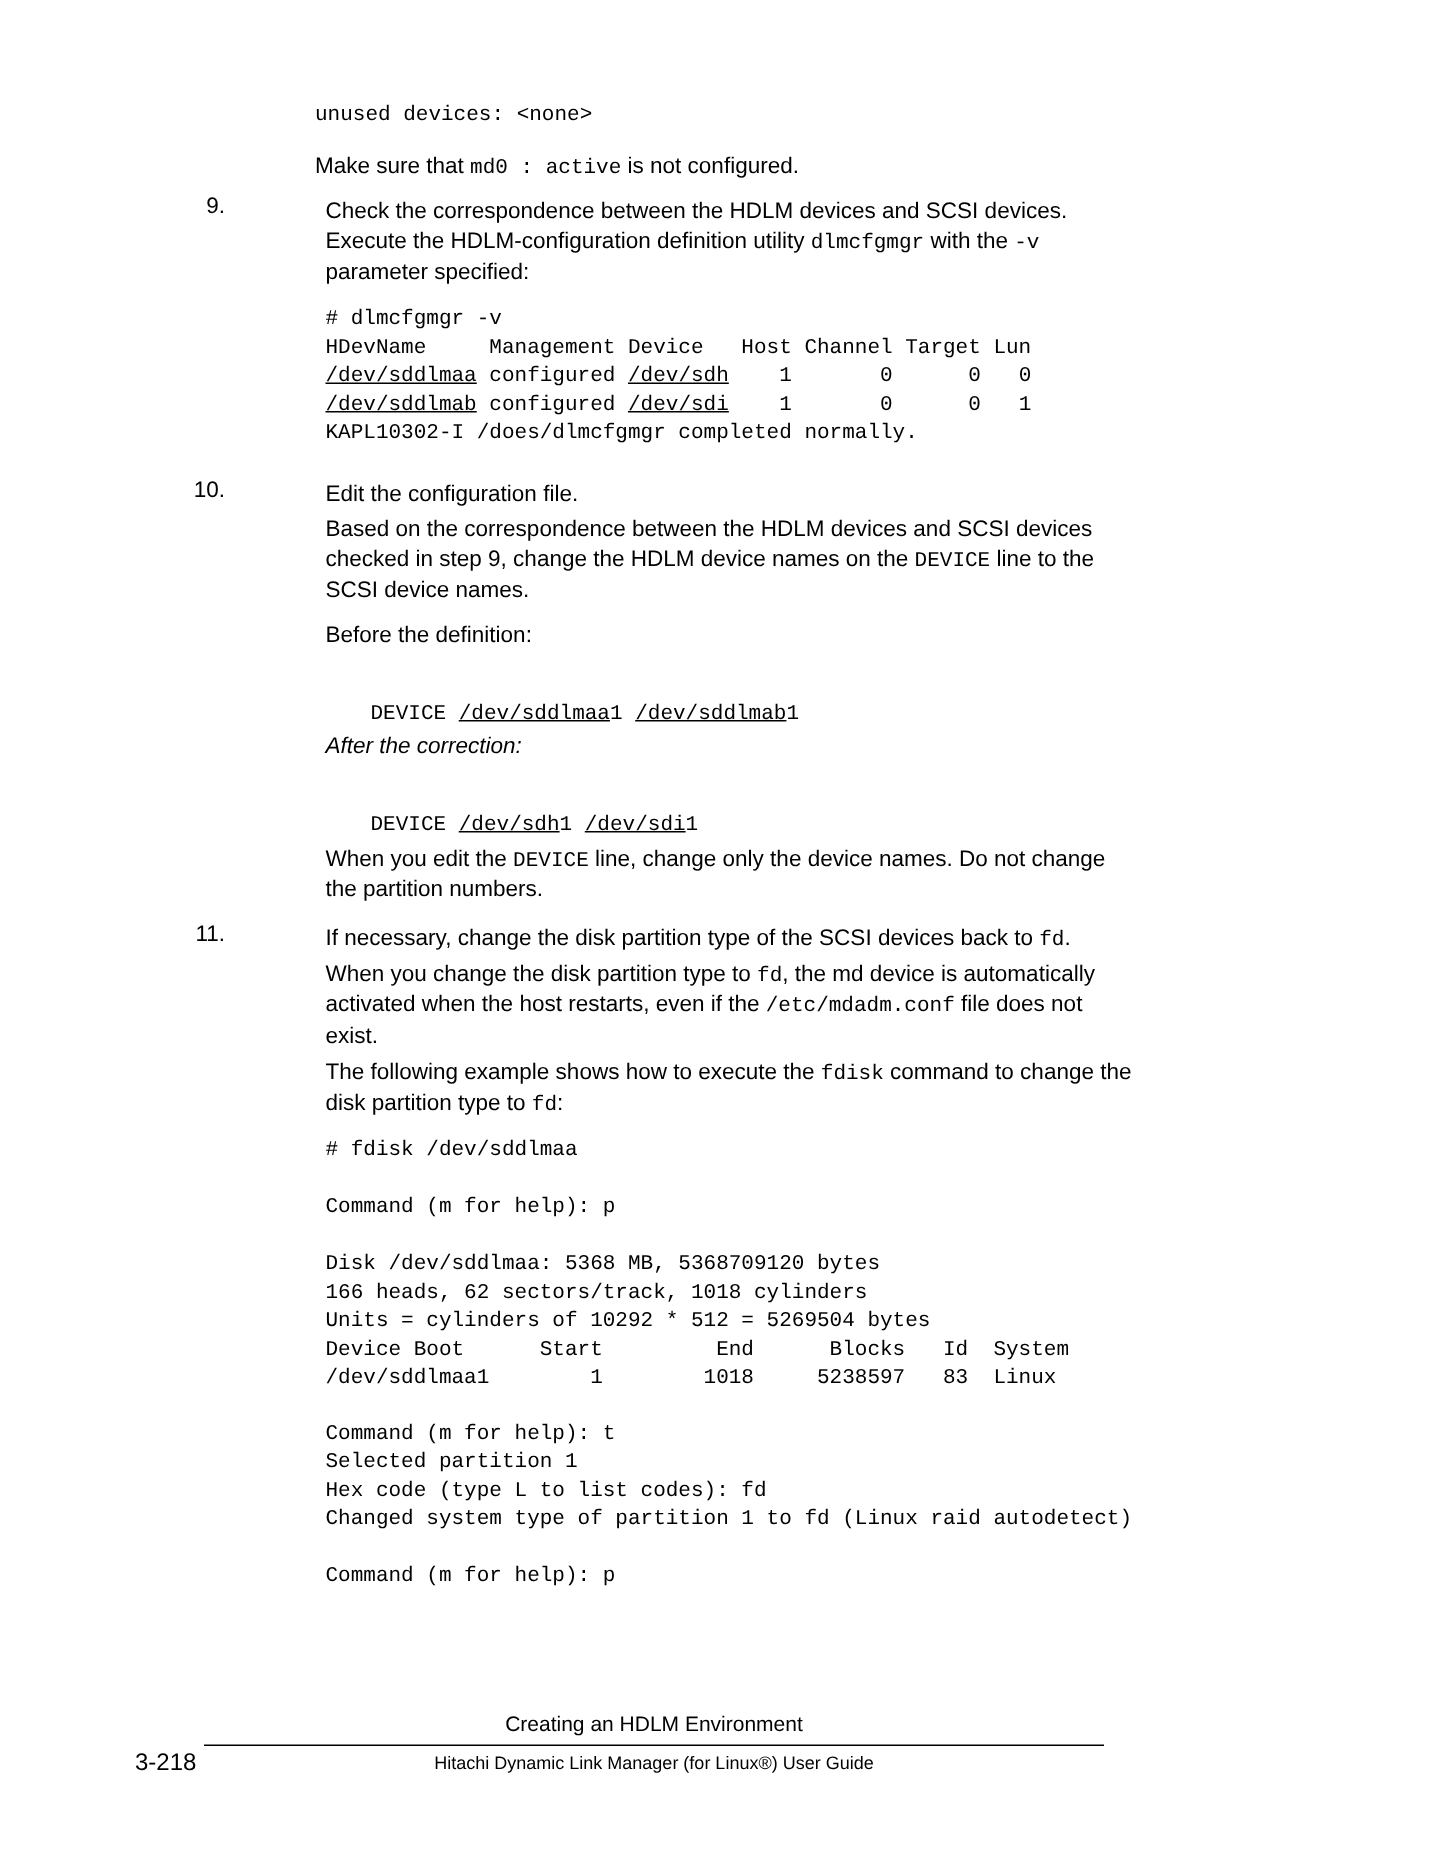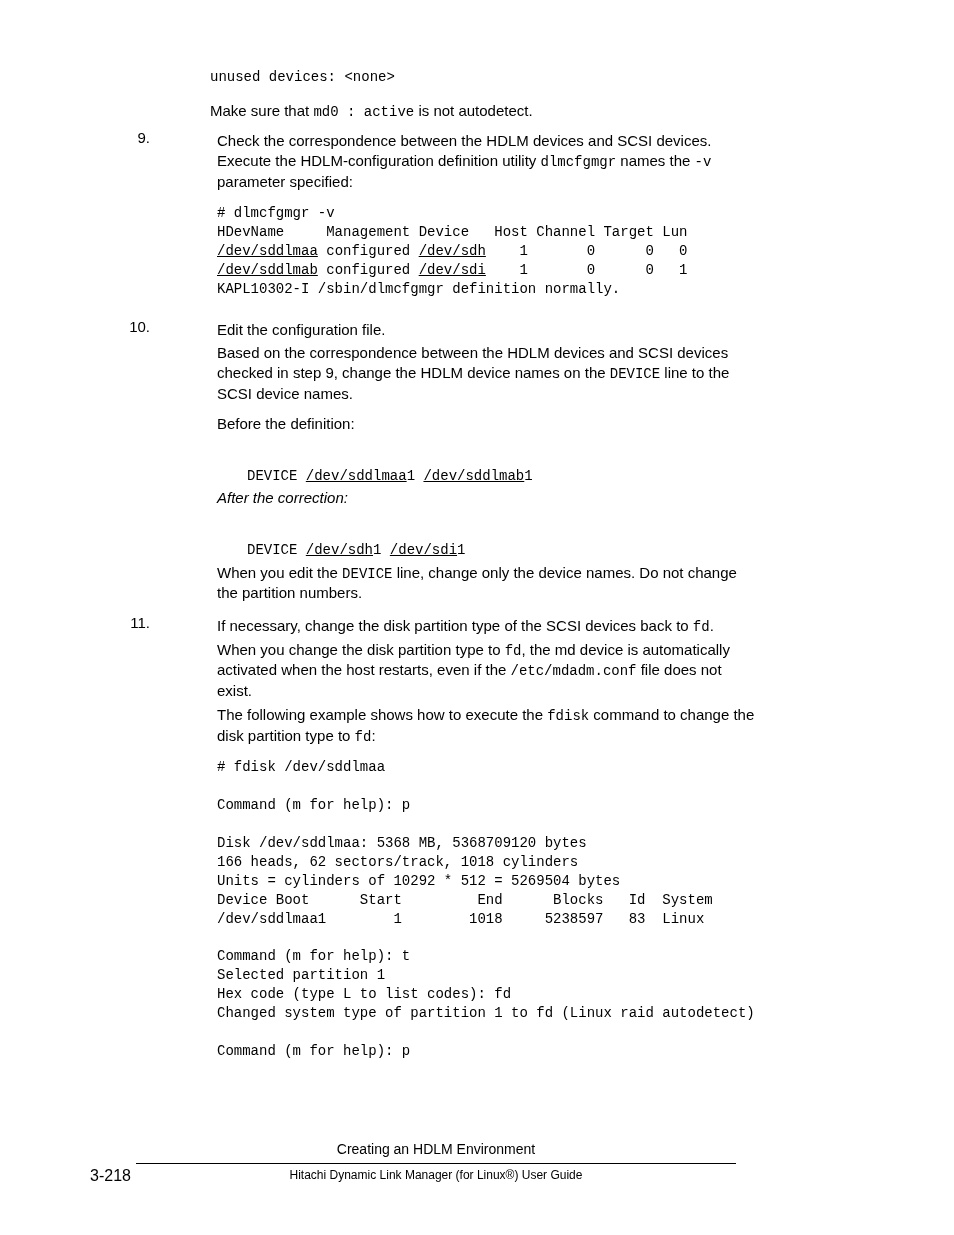--- a/index.html
+++ b/index.html
@@ -82,35 +82,35 @@
   }
 </style>
 </head>
 <body>
 
 <div class="page">
 
   <div class="content-indent">
     <div class="mono para">unused devices: &lt;none&gt;</div>
     <div class="para" style="margin-top:14px;">
-      <span>Make sure that </span><span class="mono-inline">md0 : active</span><span> is not autodetect.</span>
+      <span>Make sure that </span><span class="mono-inline">md0 : active</span><span> is not configured.</span>
     </div>
   </div>
 
   <div class="step">
     <div class="step-num">9.</div>
     <div class="step-body" style="padding-left:60px;">
       <div class="para">
-        <span>Check the correspondence between the HDLM devices and SCSI devices. Execute the HDLM-configuration definition utility </span><span class="mono-inline">dlmcfgmgr</span><span> names the </span><span class="mono-inline">-v</span><span> parameter specified:</span>
+        <span>Check the correspondence between the HDLM devices and SCSI devices. Execute the HDLM-configuration definition utility </span><span class="mono-inline">dlmcfgmgr</span><span> with the </span><span class="mono-inline">-v</span><span> parameter specified:</span>
       </div>
       <div class="block-mono"><span># dlmcfgmgr -v</span>
 <span>HDevName     Management Device   Host Channel Target Lun</span>
 <span class="ul">/dev/sddlmaa</span><span> configured </span><span class="ul">/dev/sdh</span><span>    1       0      0   0</span>
 <span class="ul">/dev/sddlmab</span><span> configured </span><span class="ul">/dev/sdi</span><span>    1       0      0   1</span>
-<span>KAPL10302-I /sbin/dlmcfgmgr definition normally.</span></div>
+<span>KAPL10302-I /does/dlmcfgmgr completed normally.</span></div>
     </div>
   </div>
 
   <div class="step">
     <div class="step-num">10.</div>
     <div class="step-body" style="padding-left:60px;">
       <div class="para">Edit the configuration file.</div>
       <div class="para">
         <span>Based on the correspondence between the HDLM devices and SCSI devices checked in step 9, change the HDLM device names on the </span><span class="mono-inline">DEVICE</span><span> line to the SCSI device names.</span>
       </div>

